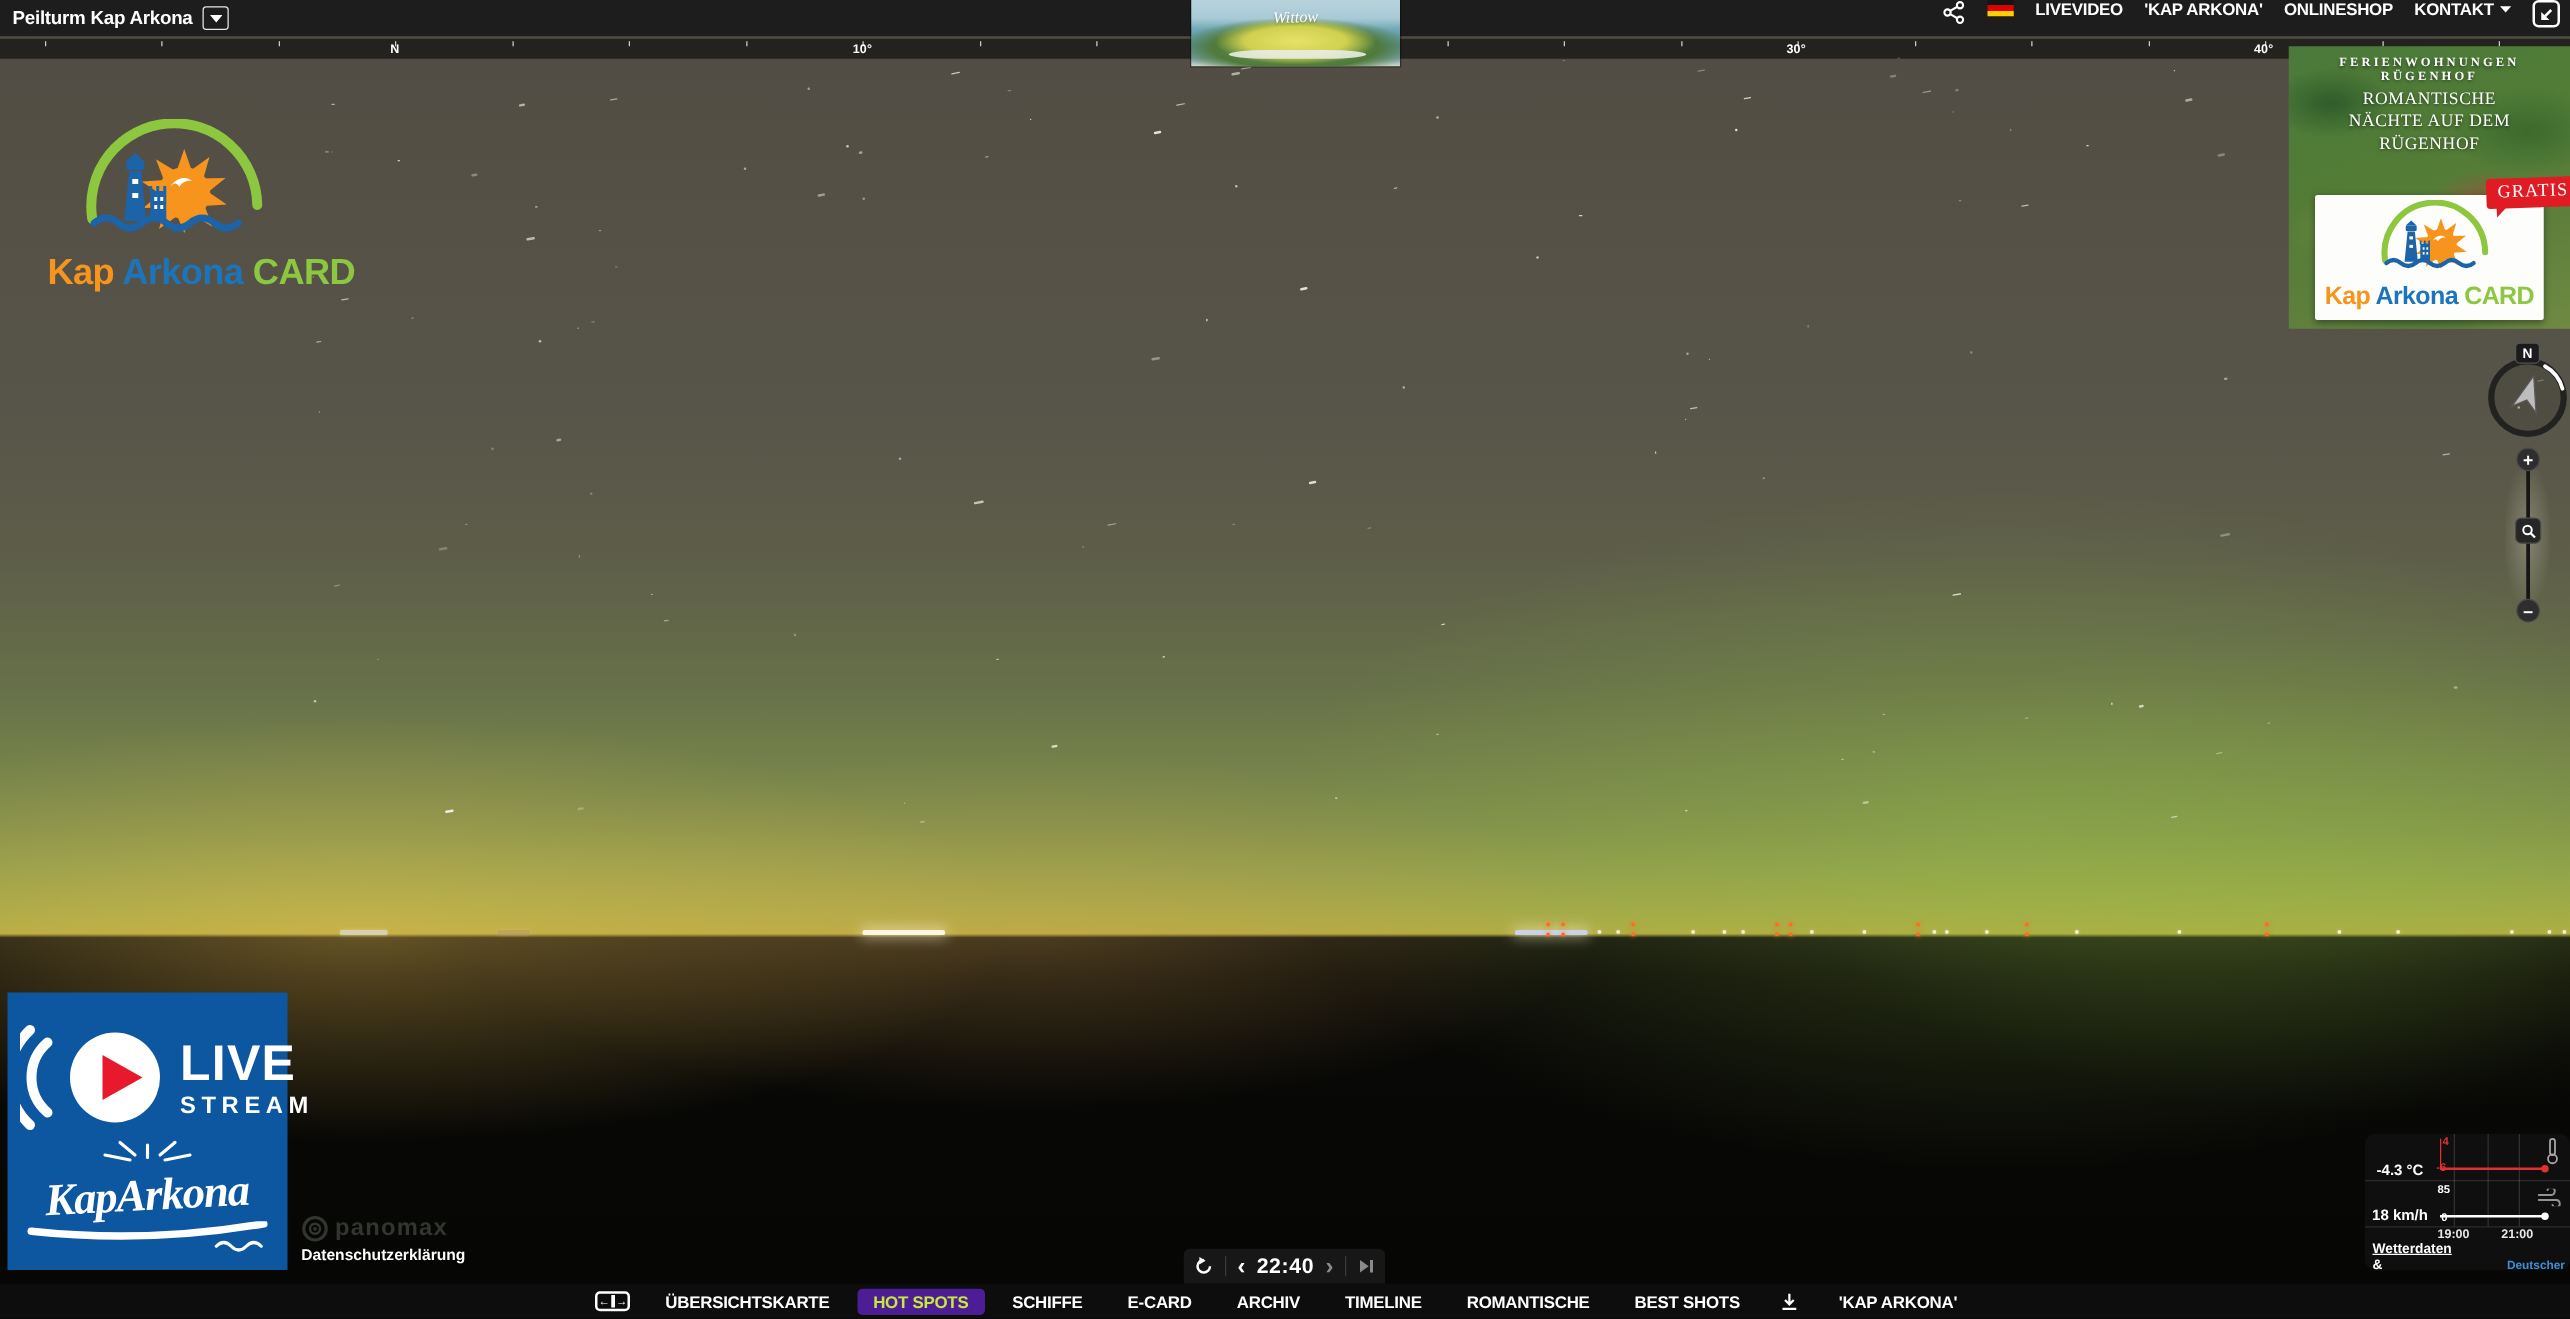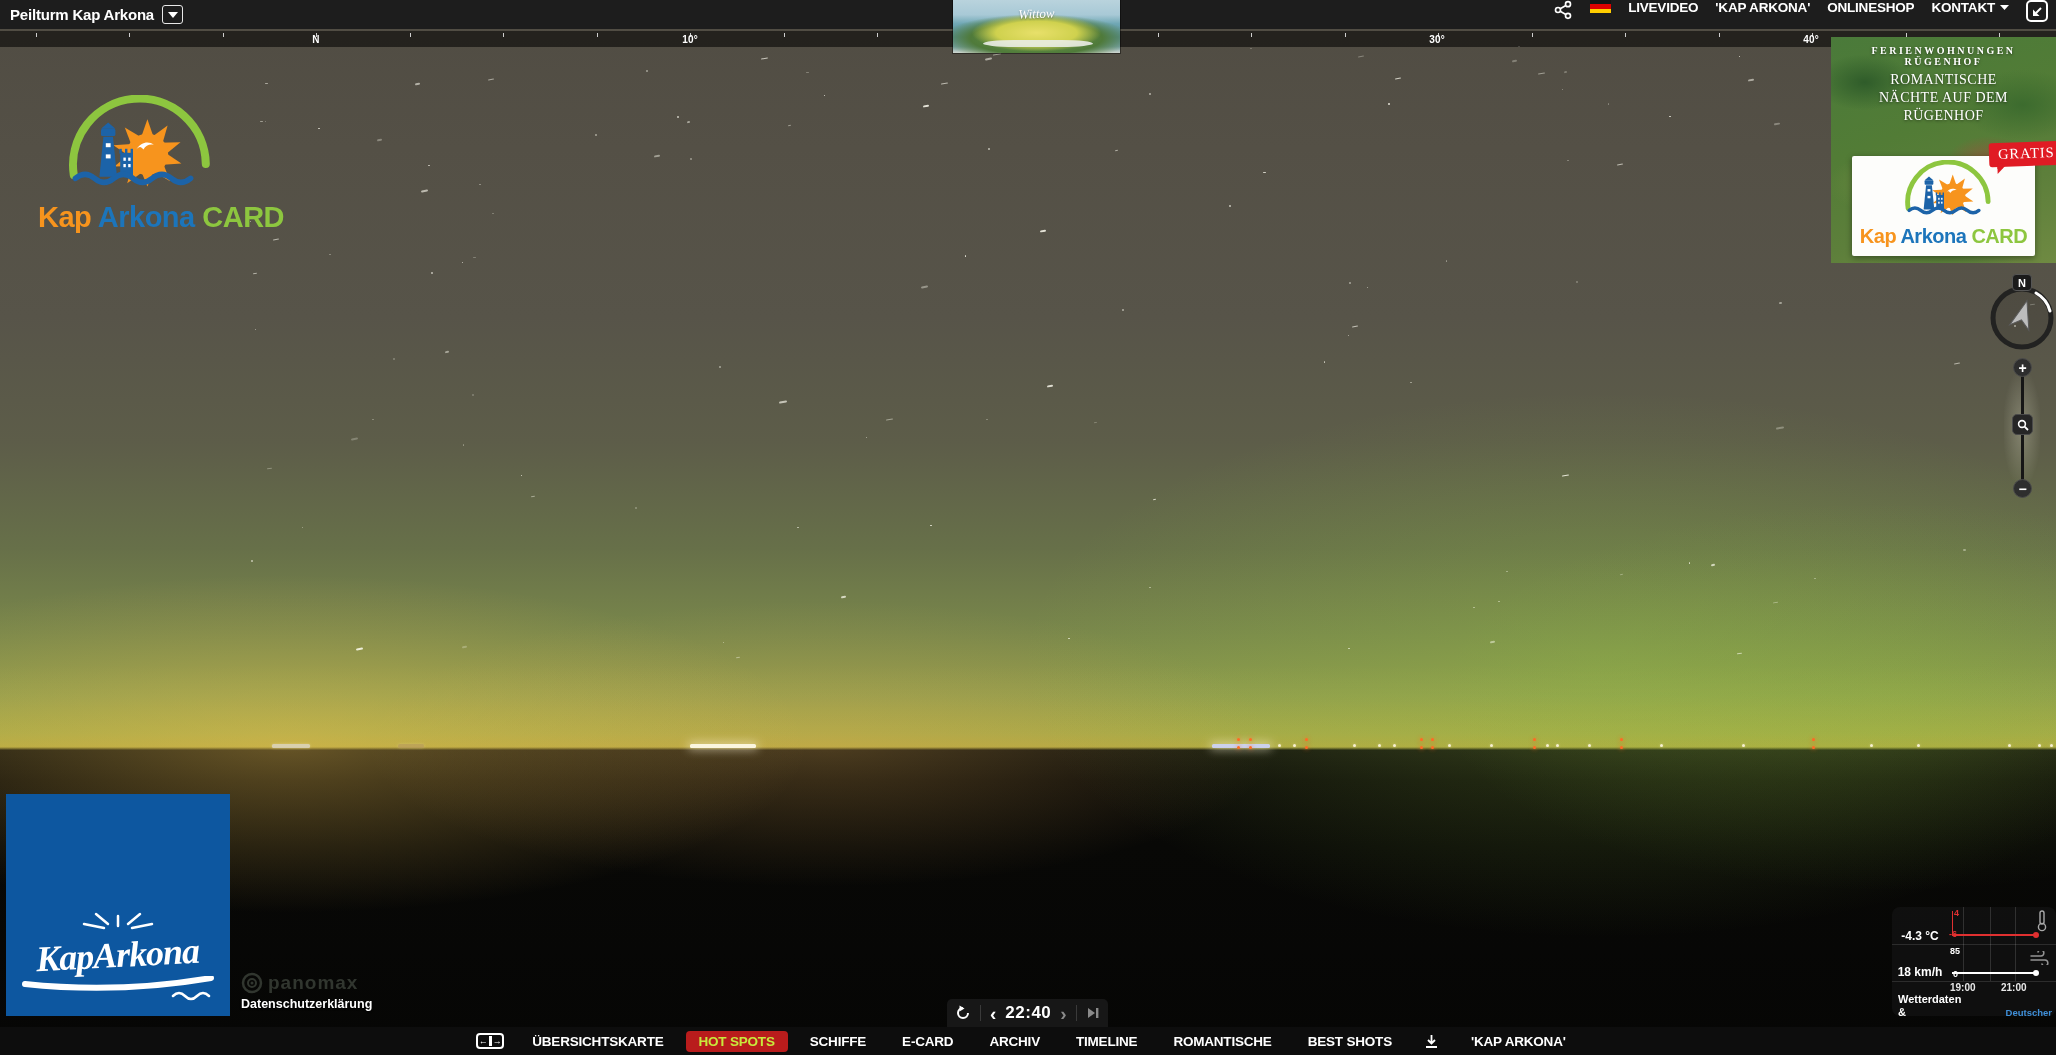--- a/index.html
+++ b/index.html
@@ -130,38 +130,38 @@
   .tbtn { color:#fff; cursor:pointer; display:flex; align-items:center; }
   .tbtn.dim { color:#8a8a8a; }
   #timeVal { color:#fff; font-size:17px; font-weight:bold; letter-spacing:.5px; }
   .chev { font-size:19px; font-weight:bold; line-height:1; }
 
   
   #menuBar { position:absolute; left:0; top:1027px; width:2056px; height:28px; background:#0d0d0d;
     z-index:7; display:flex; align-items:center; justify-content:center; gap:8px; }
   .mitem { color:#fff; font-size:13.5px; font-weight:bold; letter-spacing:-.2px;
     padding:4px 14px; cursor:pointer; white-space:nowrap; }
-  .mitem.active { background:#b91c1c; color:#c8e93c; border-radius:4px; padding:3px 13px; }
+  .mitem.active { background:#4c1d95; color:#c8e93c; border-radius:4px; padding:3px 13px; }
   #panBtn { width:28px; height:16px; border:2px solid #fff; border-radius:4px;
     display:flex; align-items:center; justify-content:center; gap:1px; cursor:pointer;
     color:#fff; font-size:9px; font-weight:bold; margin-right:6px; }
   #panBtn .bar { width:3px; height:10px; background:#fff; }
   #dlBtn { cursor:pointer; display:flex; align-items:center; padding:0 10px; }
 
   
   #weather { position:absolute; left:1892px; top:907px; width:164px; height:109px; z-index:6;
     background:rgba(17,17,17,.88); border-radius:8px; color:#fff; overflow:hidden; }
   .wrow { position:absolute; left:0; width:56px; text-align:center; font-size:12px; font-weight:bold; }
   #wCharts { position:absolute; left:56px; top:0; width:104px; height:88px; }
   .wgrid { position:absolute; top:0; width:1px; height:74px; background:rgba(255,255,255,.14); }
   .waxis { position:absolute; font-size:9px; font-weight:bold; }
   #wxlabels { position:absolute; top:75px; left:0; width:104px; height:13px; font-size:10px;
     color:#e8e8e8; font-weight:bold; }
   #wsource { position:absolute; left:6px; top:86px; width:154px; display:flex;
-    justify-content:space-between; align-items:flex-end; }
+    justify-content:space-between; align-items:flex-end;text-decoration:underline; }
   #wsrcL { font-size:11px; font-weight:bold; line-height:1.15; }
   #wsrcR { font-size:9.5px; font-weight:bold; color:#3f8fd8; text-align:right; line-height:1.1;
     cursor:pointer; padding-bottom:2px; }
   .wline { position:absolute; height:2px; }
   .wdot { position:absolute; width:6px; height:6px; border-radius:50%; }
   .wsep { position:absolute; left:0; width:164px; height:1px; background:rgba(255,255,255,.12); }
 </style>
 </head>
 <body>
 
@@ -482,20 +482,32 @@
     <div id="zoomHandle">
       <svg width="12" height="12" viewBox="0 0 12 12">
         <circle cx="5" cy="5" r="3.4" fill="none" stroke="#fff" stroke-width="1.6"></circle>
         <line x1="7.6" y1="7.6" x2="11" y2="11" stroke="#fff" stroke-width="1.8"></line>
       </svg>
     </div>
     <div class="zbtn" style="top:121px">−</div>
   </div>
 
   <div id="liveBox">
+    <div id="liveRow">
+      <svg width="118" height="92" viewBox="0 0 118 92">
+        <path d="M22 18 A37 37 0 0 0 22 74" fill="none" stroke="#fff" stroke-width="8" stroke-linecap="round"></path>
+        <path d="M8 8 A52 52 0 0 0 8 84" fill="none" stroke="#fff" stroke-width="8" stroke-linecap="round"></path>
+        <circle cx="76" cy="46" r="36" fill="#fff"></circle>
+        <polygon points="66,28 98,46 66,64" fill="#e8192c"></polygon>
+      </svg>
+      <div id="liveTxt">
+        <div class="l1">LIVE</div>
+        <div class="l2">STREAM</div>
+      </div>
+    </div>
     <div id="kaScript">
       <svg width="200" height="18" viewBox="0 0 200 18">
         <g stroke="#fff" stroke-width="2.5" stroke-linecap="round">
           <line x1="100" y1="4" x2="100" y2="14"></line>
             <line x1="78" y1="2" x2="90" y2="12"></line>
           <line x1="122" y1="2" x2="110" y2="12"></line>
             <line x1="66" y1="12" x2="86" y2="16"></line>
           <line x1="134" y1="12" x2="114" y2="16"></line>
         </g>
       </svg>

